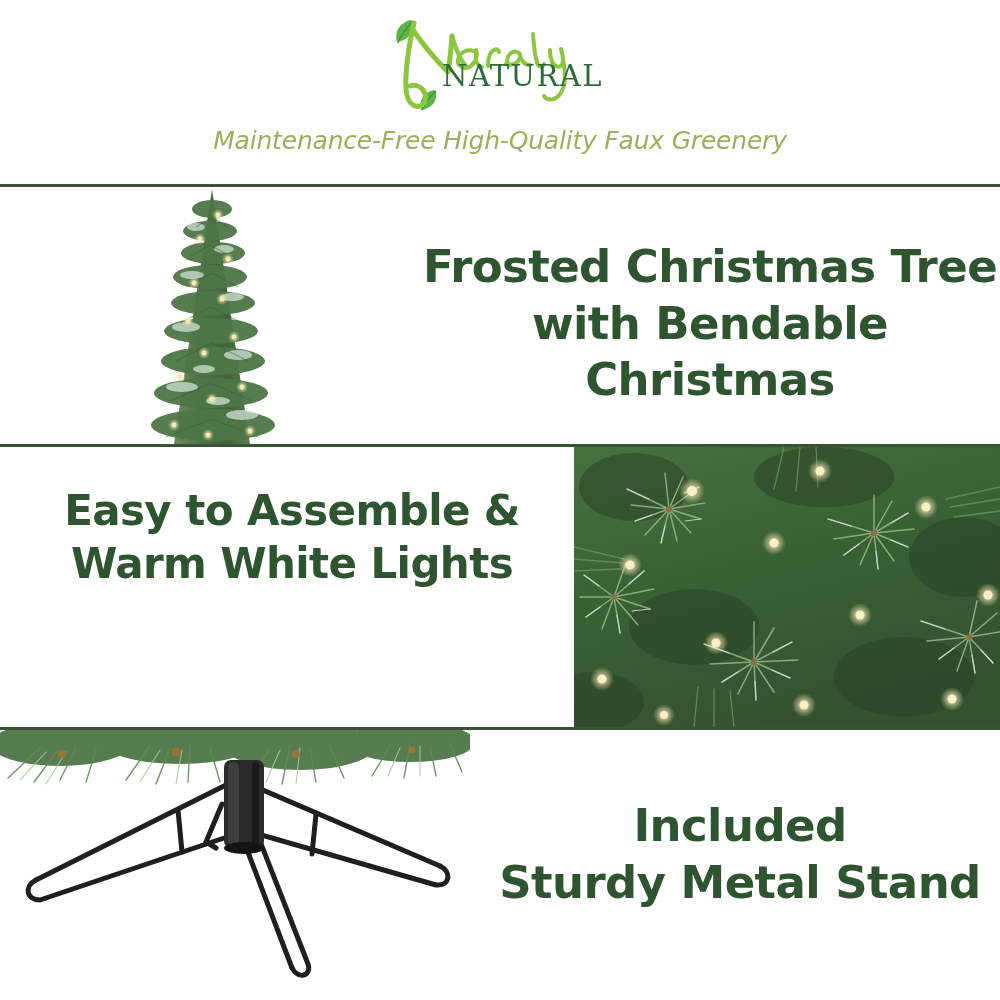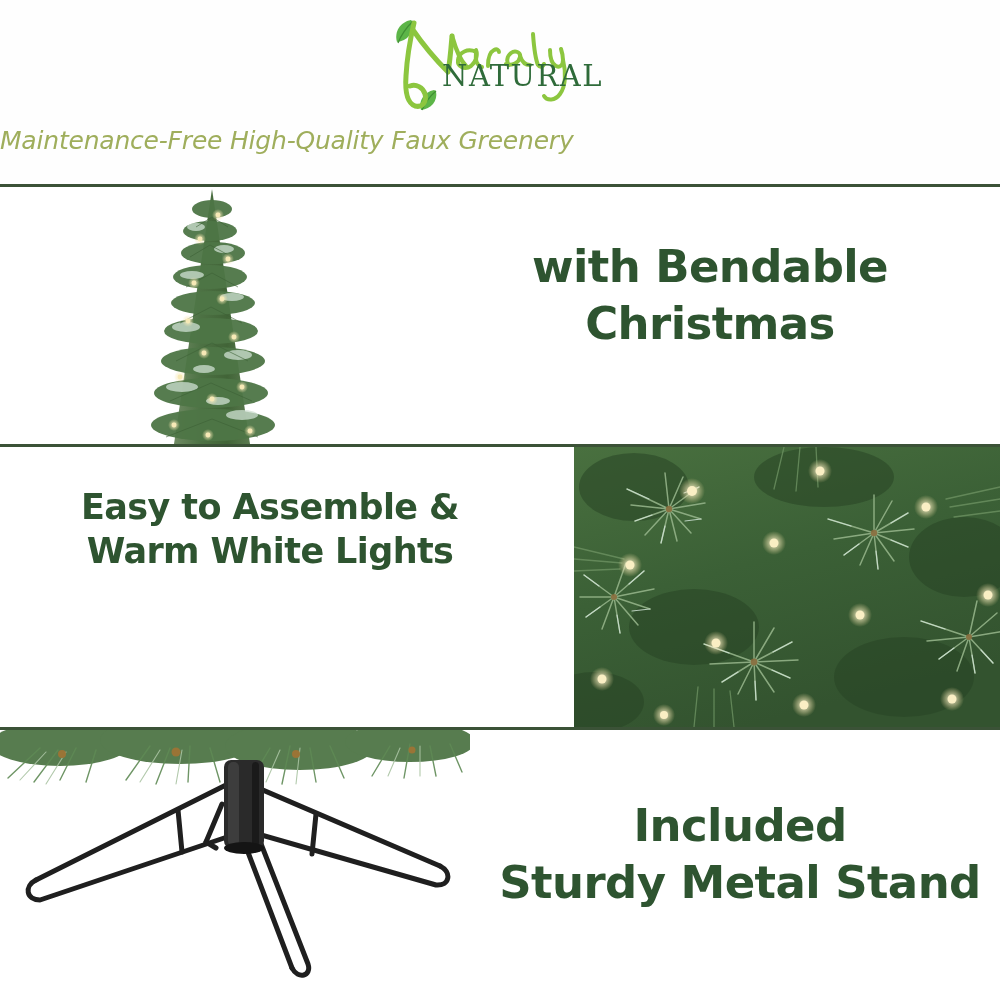--- a/index.html
+++ b/index.html
@@ -15,21 +15,21 @@
   .header {
     position: absolute; left: 0; top: 0; width: 1000px; height: 186px;
     background: #fefefe;
   }
   .logo-wrap {
     position: absolute; left: 0; top: 6px; width: 1000px; height: 108px;
   }
   .logo-svg { position: absolute; left: 380px; top: 0; }
   .tagline {
     position: absolute; left: 0; top: 126px; width: 1000px;
-    text-align: left;
+    text-align: center;
     font-family: "DejaVu Sans", sans-serif;
     font-style: italic;
     font-size: 25px;
     font-weight: 400;
     letter-spacing: -0.2px;
     color: #9fae5c;
     white-space: nowrap;
   }
   .rule {
     position: absolute; left: 0; width: 1000px; height: 3px;
@@ -48,21 +48,21 @@
   .headline {
     position: absolute;
     font-family: "DejaVu Sans", sans-serif;
     font-weight: 700;
     color: #2e5430;
     line-height: 1.26;
     text-align: center;
     letter-spacing: -0.6px;
   }
   .hl-1 { left: 420px; top: 52px; width: 580px; font-size: 45px; }
-  .hl-2 { left: 0; top: 38px; width: 540px; font-size: 35px; }
+  .hl-2 { left: 22px; top: 38px; width: 540px; font-size: 42px; }
   .hl-3 { left: 480px; top: 68px; width: 520px; font-size: 45px; }
 
   .photo { position: absolute; overflow: hidden; }
   .ph-tree  { left: 100px;  top: 0;   width: 230px; height: 257px; }
   .ph-close { left: 574px;  top: 0;   width: 426px; height: 280px; }
   .ph-stand { left: 0;      top: 0;   width: 470px; height: 253px; }
 
   svg { display: block; }
 </style>
 </head>
@@ -183,20 +183,21 @@
             <circle cx="74" cy="238" r="2.4" fill="#f7e9b6"></circle>
           <circle cx="150" cy="244" r="6" fill="url(#glow)"></circle>
             <circle cx="150" cy="244" r="2.4" fill="#f7e9b6"></circle>
           <circle cx="108" cy="248" r="6" fill="url(#glow)"></circle>
             <circle cx="108" cy="248" r="2.4" fill="#f7e9b6"></circle>
         </g>
       </svg>
     </div>
 
     <div class="headline hl-1">
+      <div>Frosted Christmas Tree</div>
       <div>with Bendable Christmas</div>
     </div>
   </div>
 
   <div class="rule rule-2"></div>
 
   <div class="row row-2">
 
     <div class="headline hl-2">
       <div>Easy to Assemble &amp;</div>

